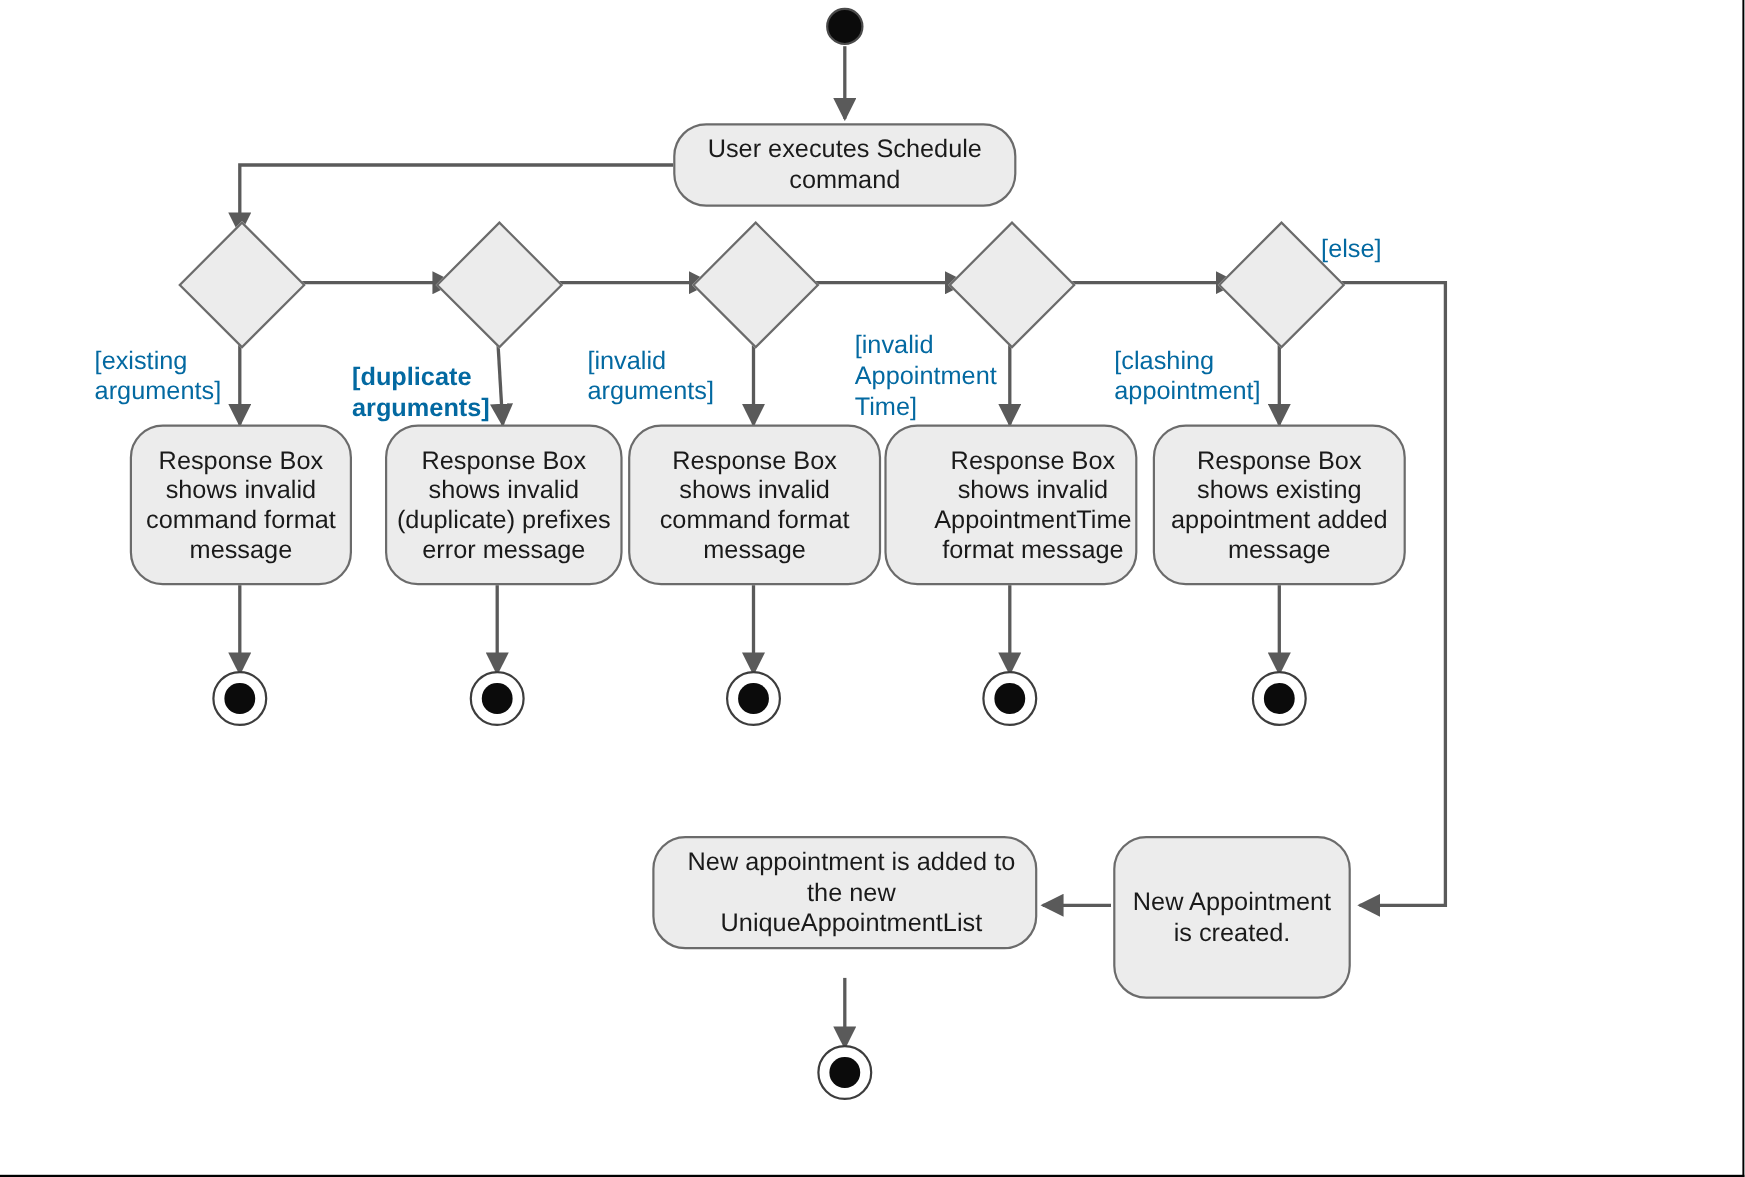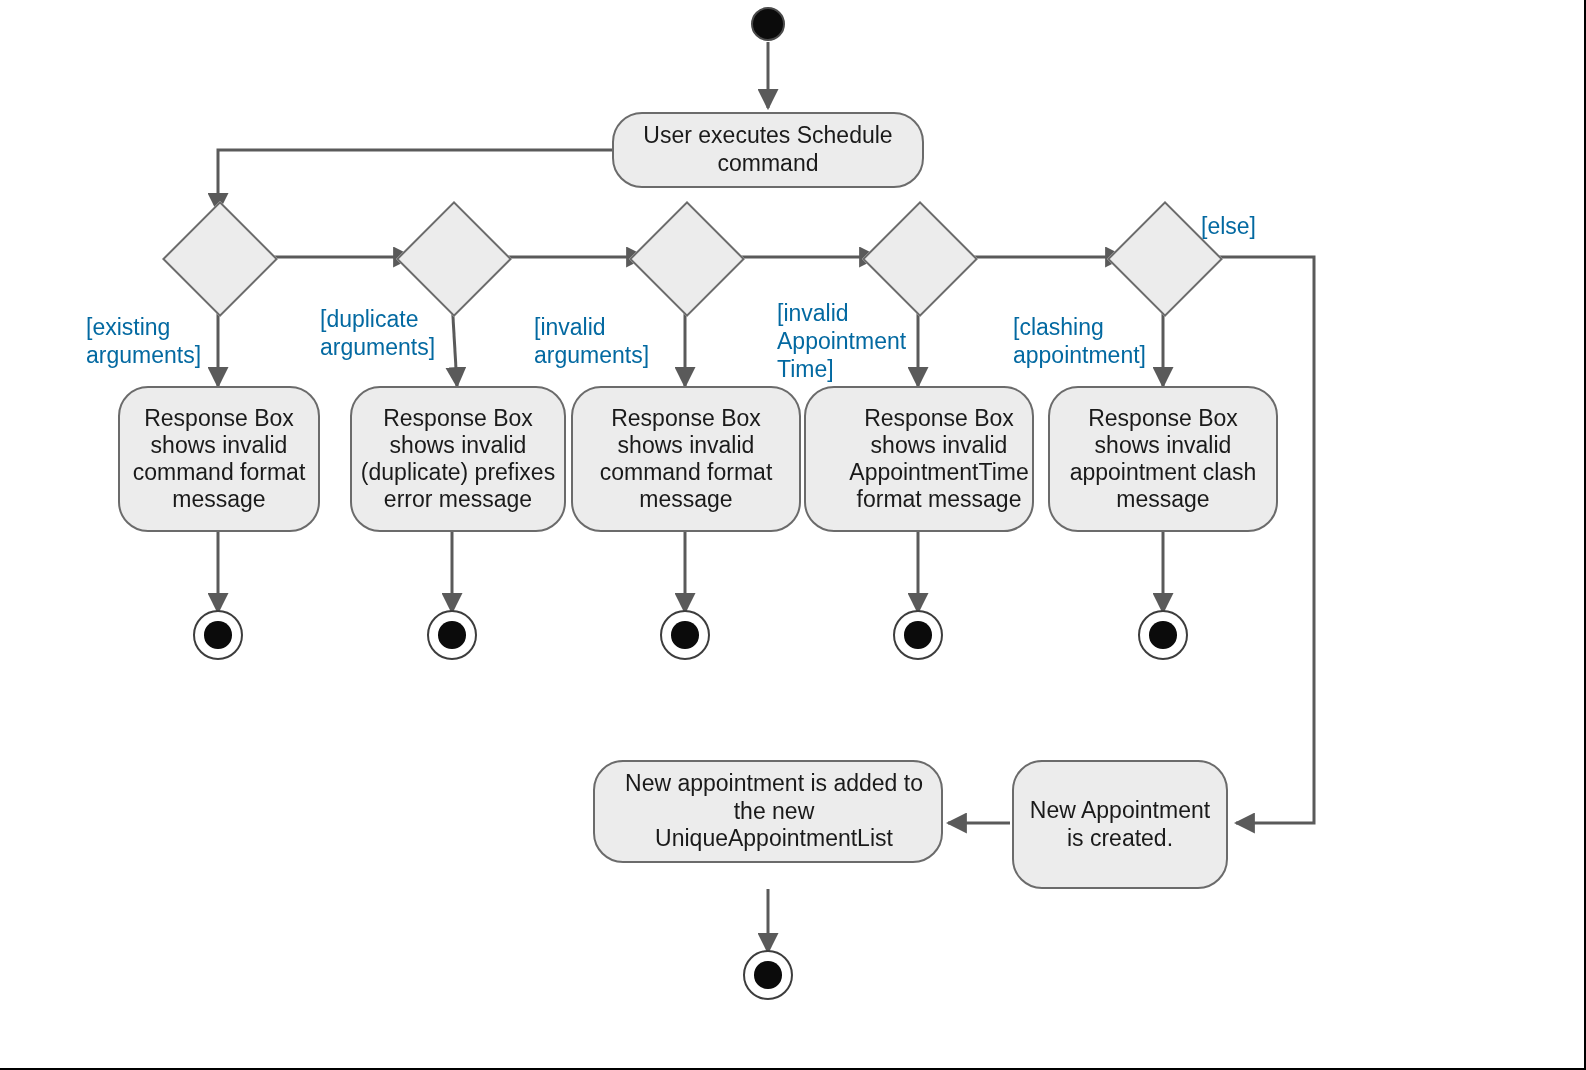--- a/index.html
+++ b/index.html
@@ -158,58 +158,58 @@
   </div>
   <div class="diamond-wrap" style="left:879px; top:218px;">
     <div class="diamond"></div>
   </div>
   <div class="diamond-wrap" style="left:1124px; top:218px;">
     <div class="diamond"></div>
   </div>
 
   <div class="guard" style="left:86px; top:313px;">[existing
 arguments]</div>
-  <div class="guard" style="left:320px; top:305px;">[duplicate
+  <div class="guard" style="left:320px; top:328px;font-weight:bold;">[duplicate
 arguments]</div>
   <div class="guard" style="left:534px; top:313px;">[invalid
 arguments]</div>
   <div class="guard" style="left:777px; top:299px;">[invalid
 Appointment
 Time]</div>
   <div class="guard" style="left:1013px; top:296px;margin-top:17px;">[clashing
 appointment]</div>
   <div class="guard" style="left:1201px; top:212px;">[else]</div>
 
   <div class="node activity small-line" style="left:118px; top:386px; width:202px; height:146px;">Response Box shows invalid command format message</div>
 
   <div class="node activity small-line" style="left:350px; top:386px; width:216px; height:146px;">Response Box shows invalid (duplicate) prefixes error message</div>
 
   <div class="node activity small-line" style="left:571px; top:386px; width:230px; height:146px;">Response Box shows invalid command format message</div>
 
   <div class="node activity small-line" style="left:804px; top:386px; width:230px; height:146px;padding-left:48px;">Response Box shows invalid AppointmentTime format message</div>
 
-  <div class="node activity small-line" style="left:1048px; top:386px; width:230px; height:146px;">Response Box shows invalid appointment clash message</div>
+  <div class="node activity small-line" style="left:1048px; top:386px; width:230px; height:146px;">Response Box shows existing appointment added message</div>
 
   <div class="node final-node" style="left:193px; top:610px; width:50px; height:50px;">
     <div class="dot"></div>
   </div>
   <div class="node final-node" style="left:427px; top:610px; width:50px; height:50px;">
     <div class="dot"></div>
   </div>
   <div class="node final-node" style="left:660px; top:610px; width:50px; height:50px;">
     <div class="dot"></div>
   </div>
   <div class="node final-node" style="left:893px; top:610px; width:50px; height:50px;">
     <div class="dot"></div>
   </div>
   <div class="node final-node" style="left:1138px; top:610px; width:50px; height:50px;">
     <div class="dot"></div>
   </div>
 
   <div class="node activity" style="left:593px; top:760px; width:350px; height:103px;padding-left:20px;">New appointment is added to the new UniqueAppointmentList</div>
 
-  <div class="node activity" style="left:1012px; top:760px; width:216px; height:129px;">New Appointment is created.</div>
+  <div class="node activity" style="left:1012px; top:760px; width:216px; height:148px;">New Appointment is created.</div>
 
   <div class="node final-node" style="left:743px; top:950px; width:50px; height:50px;">
     <div class="dot"></div>
   </div>
 
 </div>
 
 </body></html>

